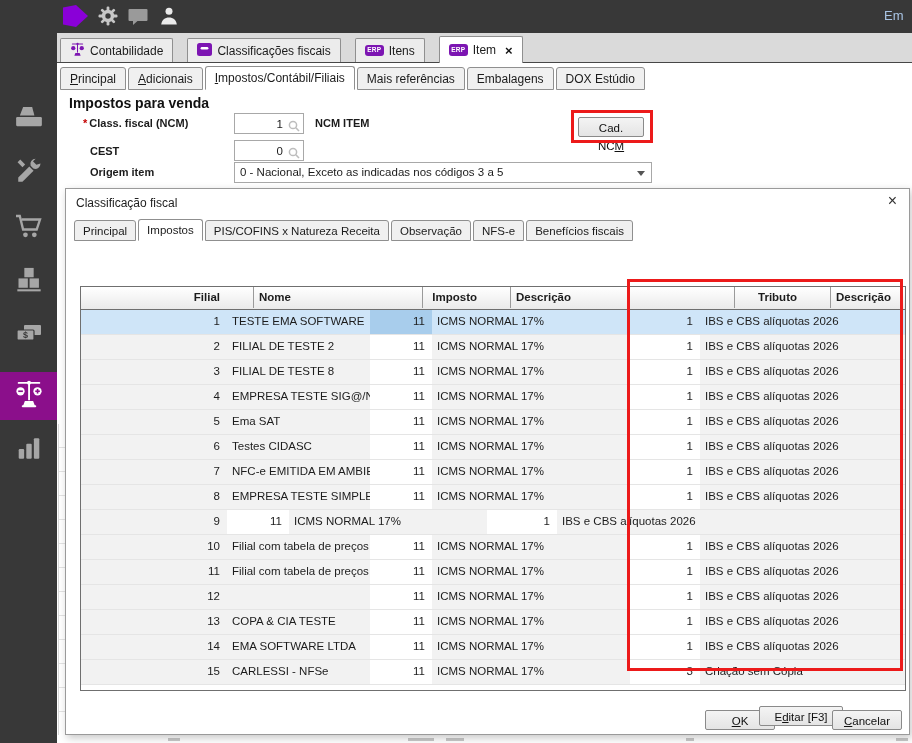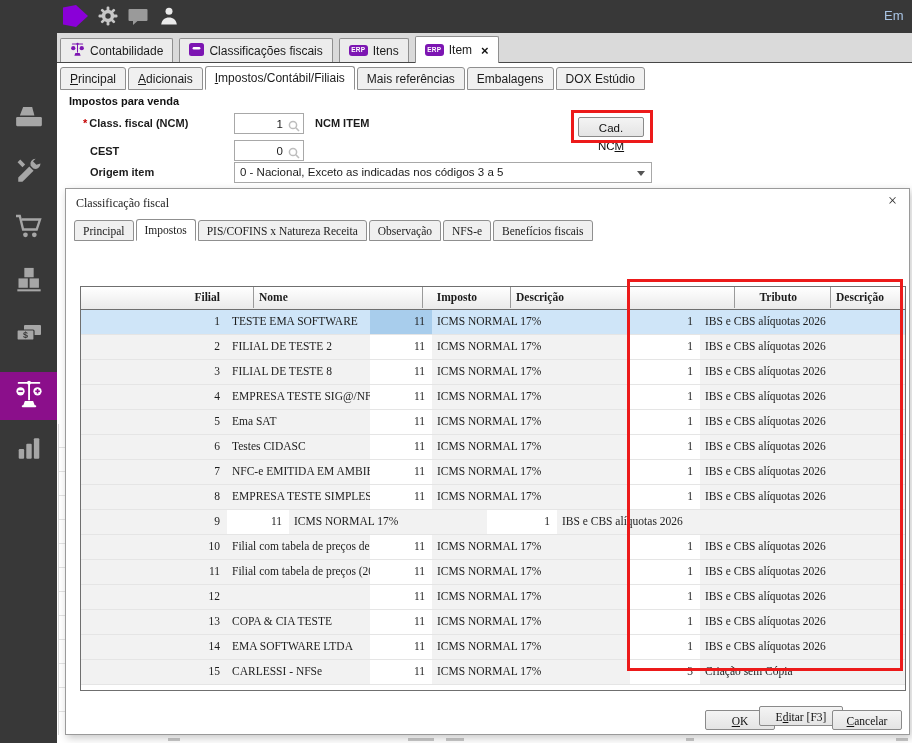--- a/index.html
+++ b/index.html
@@ -10,44 +10,44 @@
   .topbar{position:absolute;left:0;top:0;width:912px;height:33px;background:#383838;z-index:5;}
   .topbar .tb-icon{position:absolute;top:5px;cursor:pointer;}
   .brand-text{position:absolute;left:884px;top:8px;color:#a9c4e4;font-size:13px;white-space:nowrap;}
   .sidebar{position:absolute;left:0;top:33px;width:57px;height:710px;background:#383838;z-index:5;}
   .side-item{position:absolute;left:0;width:57px;display:flex;justify-content:center;align-items:center;cursor:pointer;}
   .side-item.active{background:#8B0F8B;}
 
   
   .main{position:absolute;left:57px;top:33px;width:855px;height:710px;background:#fff;}
   .tabstrip{position:absolute;left:0;top:0;width:855px;height:30px;background:#dadada;border-bottom:1px solid #474747;box-sizing:border-box;display:flex;align-items:flex-end;padding-left:3px;}
-  .wtab{display:flex;align-items:center;gap:5px;padding:0 9px;height:23px;background:#ececec;border:1px solid #8f8f8f;border-bottom:none;margin-right:6px;font-size:12px;color:#1b1b1b;border-radius:2px 2px 0 0;cursor:pointer;white-space:nowrap;}
+  .wtab{display:flex;align-items:center;gap:5px;padding:0 9px;height:23px;background:#ececec;border:1px solid #8f8f8f;border-bottom:none;margin-right:14px;font-size:12px;color:#1b1b1b;border-radius:2px 2px 0 0;cursor:pointer;white-space:nowrap;}
   .wtab.active{background:#fff;height:26px;position:relative;z-index:3;margin-bottom:-1px;}
   .tab-close{font-size:13px;font-weight:bold;margin-left:4px;color:#111;cursor:pointer;}
   .erp-badge{display:inline-block;background:#7C15B2;color:#fff;font-size:6.5px;font-weight:bold;padding:2.5px 2.5px;border-radius:3px;line-height:1;letter-spacing:.2px;}
 
   
   .subtabstrip{position:absolute;left:0;top:30px;height:27px;display:flex;align-items:flex-end;padding-left:3px;background:#fff;}
   .stab{display:inline-block;padding:4px 9px 3px 9px;background:#f0f0f0;border:1px solid #8f8f8f;border-radius:3px 3px 0 0;margin-right:2px;font-size:12px;color:#1b1b1b;cursor:pointer;white-space:nowrap;}
   .stab.active{background:#fff;border-bottom-color:#fff;padding-bottom:4px;position:relative;z-index:2;}
   u{text-decoration:underline;}
 
   
   .form-label{position:absolute;font-size:11px;color:#1b1b1b;white-space:nowrap;font-weight:bold;}
-  .section-title{position:absolute;left:12px;top:62px;font-size:11px;font-weight:bold;color:#111;}
+  .section-title{position:absolute;left:12px;top:62px;font-size:14px;font-weight:bold;color:#111;}
   .req{color:#c40000;margin-right:2px;}
   .tinput{position:absolute;width:70px;height:21px;box-sizing:border-box;border:1px solid #a8a8a8;background:#fff;font-size:11.5px;text-align:right;padding:0 20px 0 3px;font-family:inherit;color:#1b1b1b;}
   .mag{position:absolute;width:12px;height:12px;cursor:pointer;}
   .combo{position:absolute;width:418px;height:21px;box-sizing:border-box;border:1px solid #a8a8a8;background:#fff;font-size:11.5px;color:#1b1b1b;line-height:19px;padding-left:5px;cursor:pointer;}
   .combo .arrow{position:absolute;right:6px;top:8px;width:0;height:0;border-left:4px solid transparent;border-right:4px solid transparent;border-top:5px solid #555;}
   .btn{box-sizing:border-box;border:1px solid #8a8a8a;background:linear-gradient(#f4f4f4,#e4e4e4);font-size:11.5px;color:#111;text-align:center;border-radius:2px;cursor:pointer;font-family:inherit;}
   .cadncm{position:absolute;left:521px;top:84px;width:66px;height:20px;line-height:18px;}
 
   
-  .dialog{position:absolute;left:65px;top:188px;width:845px;height:547px;box-sizing:border-box;background:#fff;border:1px solid #9a9a9a;box-shadow:2px 3px 8px rgba(0,0,0,.22);z-index:40;font-family:Liberation Serif, serif;}
+  .dialog{position:absolute;left:65px;top:188px;width:845px;height:547px;box-sizing:border-box;background:#fff;border:1px solid #9a9a9a;box-shadow:2px 3px 8px rgba(0,0,0,.22);z-index:40;}
   .dlg-title{position:absolute;left:10px;top:7px;font-size:12px;color:#222;}
   .dlg-close{position:absolute;right:12px;top:4px;font-size:16px;color:#333;cursor:pointer;line-height:1;}
   .dlg-tabs{position:absolute;left:8px;top:30px;display:flex;align-items:flex-end;}
   .dtab{display:inline-block;padding:4px 8px 3px 8px;background:#f0f0f0;border:1px solid #8f8f8f;border-radius:3px 3px 0 0;margin-right:2px;font-size:11.5px;color:#1b1b1b;cursor:pointer;white-space:nowrap;}
   .dtab.active{background:#fff;border-bottom-color:#fff;padding-bottom:4px;}
 
   
   .ftable{position:absolute;left:14px;top:97px;width:826px;height:405px;box-sizing:border-box;border:1px solid #6f6f6f;background:#fff;font-size:11.5px;color:#1c1c1c;overflow:hidden;}
   .thead{display:flex;height:22px;background:linear-gradient(#ffffff,#eaeaea);border-bottom:1px solid #6f6f6f;font-weight:bold;gap:26px;}
   .thead .cell{line-height:21px;border-left:1px solid #9a9a9a;}

